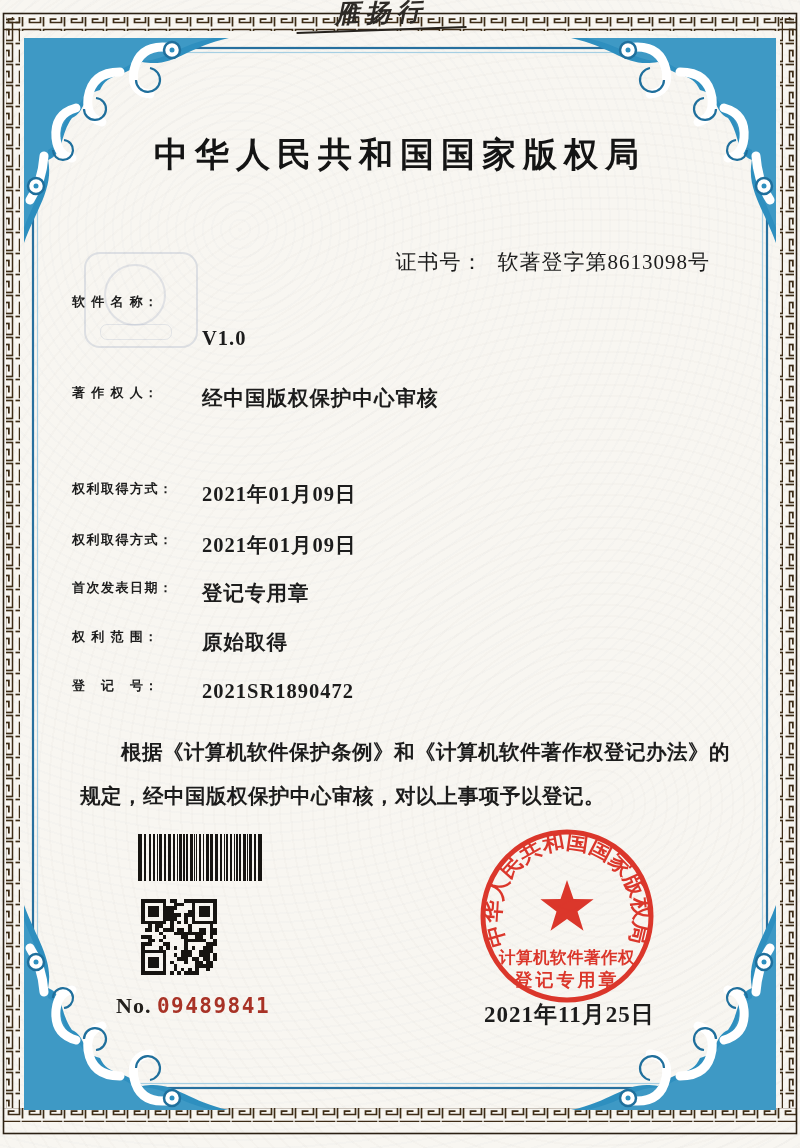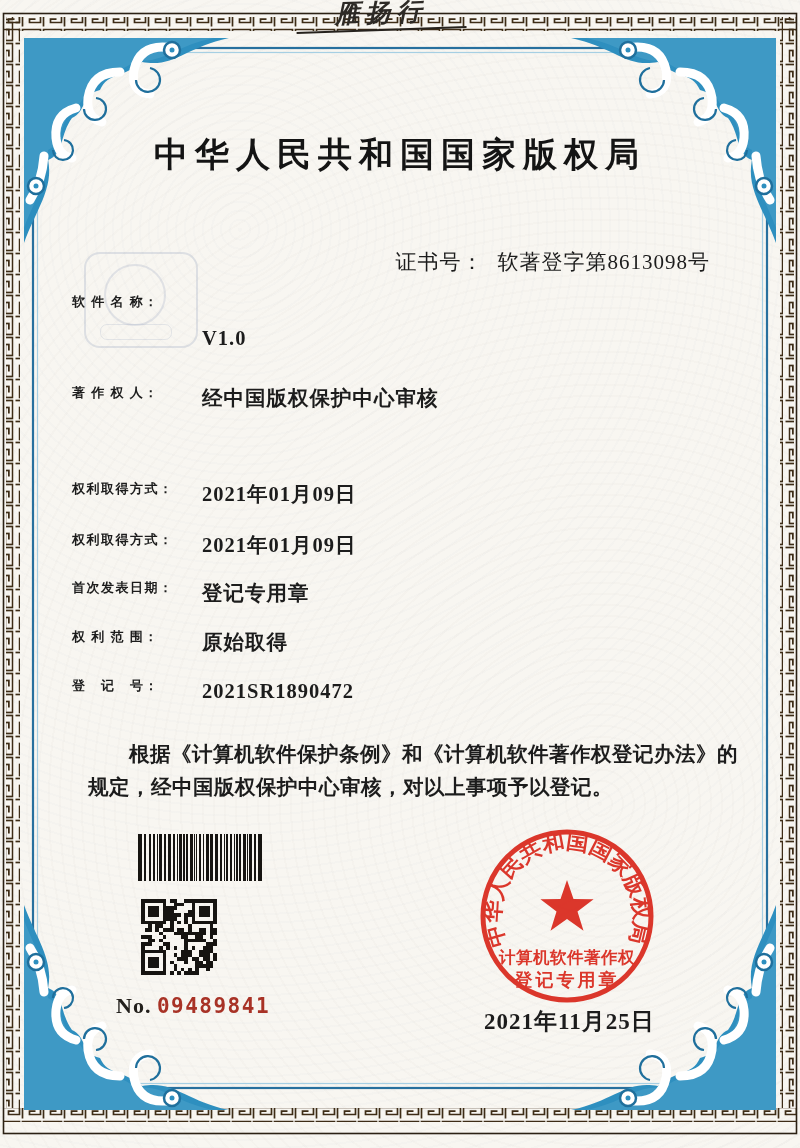--- a/index.html
+++ b/index.html
@@ -41,42 +41,42 @@
     border:2px solid rgba(150,165,190,0.25);border-radius:50%;
   }
   .watermark::before{
     content:"";position:absolute;left:14px;bottom:6px;width:70px;height:14px;
     border:1.5px solid rgba(150,165,190,0.22);border-radius:7px;
   }
   .row{position:absolute;left:72px;width:660px;font-weight:bold;}
   .row .lbl{position:absolute;left:0;top:0;font-size:13px;letter-spacing:1.5px;white-space:pre;}
   .row .val{position:absolute;left:130px;top:-1px;font-size:20.5px;letter-spacing:1px;line-height:31px;}
   .statement{
-    position:absolute;left:72px;top:722px;width:658px;margin:16px;
-    font-size:20.5px;font-weight:bold;line-height:33px;text-indent:2em;
+    position:absolute;left:72px;top:722px;width:658px;margin:8px;
+    font-size:20.5px;font-weight:bold;line-height:44px;text-indent:2em;
     letter-spacing:0.5px;
   }
   .barcode{
     position:absolute;left:138px;top:834px;width:128px;height:47px;
     display:flex;align-items:stretch;
   }
   .barcode span{display:block;height:100%;background:#161411;}
   .qrcode{
     position:absolute;left:141px;top:899px;width:76px;height:76px;
     display:grid;grid-template-columns:repeat(21,1fr);grid-template-rows:repeat(21,1fr);
   }
   .qrcode i{display:block;}
   .qrcode i.b{background:#161411;}
   .serial{position:absolute;left:116px;top:993px;font-size:22px;}
   .serial .no{font-weight:bold;color:#23201c;letter-spacing:1px;}
   .serial .num{color:#a83226;font-family:"DejaVu Sans Mono","Liberation Mono",monospace;
     font-size:21px;letter-spacing:1.5px;font-weight:bold;}
   .seal{position:absolute;left:457px;top:801px;opacity:0.92;}
   .issue-date{
-    position:absolute;left:484px;top:999px;font-size:23px;font-weight:bold;letter-spacing:1px;margin-top:7px;
+    position:absolute;left:484px;top:999px;font-size:23px;font-weight:bold;letter-spacing:1px;
   }
 </style>
 </head>
 <body>
 
 <div class="page">
 
   <svg class="frame" width="800" height="1148" viewBox="0 0 800 1148">
     <defs>
       <pattern id="mh" width="21" height="14" patternUnits="userSpaceOnUse">

